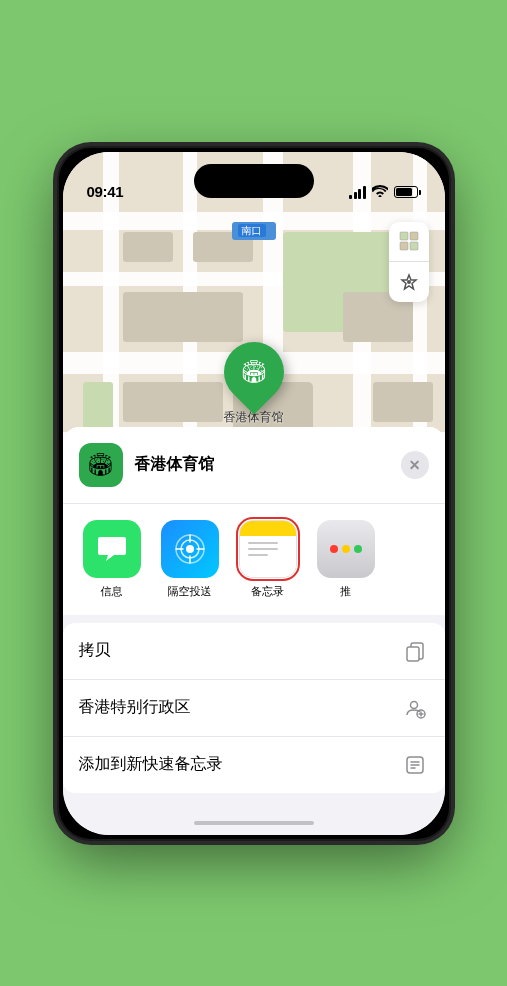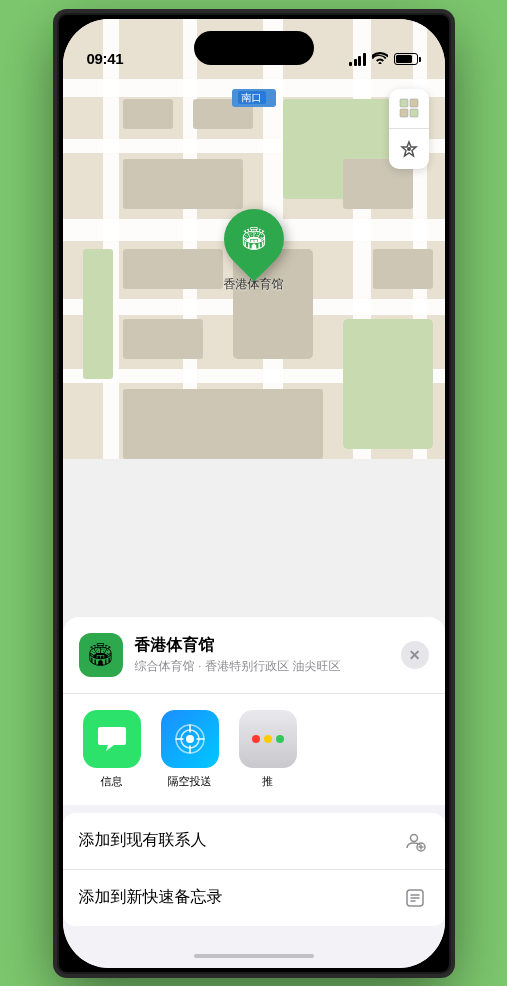--- a/index.html
+++ b/index.html
@@ -9,23 +9,23 @@
       height: 986px;
       background: #7dc86e;
       display: flex;
       align-items: center;
       justify-content: center;
       font-family: -apple-system, 'PingFang SC', 'Helvetica Neue', sans-serif;
     }
 
     .phone-frame {
       width: 390px;
-      height: 957px;
+      height: 691px;
       background: #000;
-      border-radius: 8px;
+      border-radius: 32px;
       position: relative;
       box-shadow: 0 0 0 2px #1a1a1a, 0 0 0 6px #2a2a2a, 0 20px 60px rgba(0,0,0,0.5);
       overflow: hidden;
     }
 
     .phone-inner {
       position: absolute;
       top: 4px; left: 4px; right: 4px; bottom: 4px;
       background: #f0f0f0;
       border-radius: 46px;
@@ -480,21 +480,20 @@
         <div class="pin-label">香港体育馆</div>
       </div>
     </div>
 
     <div class="bottom-sheet">
 
       <div class="venue-card">
         <div class="venue-icon">🏟</div>
         <div class="venue-info">
           <div class="venue-name">香港体育馆</div>
-          <div class="venue-sub">综合体育馆 · 香港特别行政区 油尖旺区</div>
         </div>
         <div class="close-btn">✕</div>
       </div>
 
       <div class="share-row">
 
         <div class="share-item">
           <div class="share-icon-wrap messages">
             <svg width="32" height="28" viewBox="0 0 32 28">
               <path d="M4 2 H28 Q30 2 30 4 V18 Q30 20 28 20 H18 L10 26 L12 20 H4 Q2 20 2 18 V4 Q2 2 4 2Z" fill="white"></path>
@@ -509,39 +508,59 @@
               <circle cx="16" cy="16" r="14" fill="none" stroke="rgba(255,255,255,0.6)" stroke-width="1.5"></circle>
               <circle cx="16" cy="16" r="9" fill="none" stroke="rgba(255,255,255,0.8)" stroke-width="1.5"></circle>
               <circle cx="16" cy="16" r="4" fill="white"></circle>
               <path d="M16 2 L16 9 M16 23 L16 30 M2 16 L9 16 M23 16 L30 16" stroke="white" stroke-width="1.5" stroke-linecap="round"></path>
             </svg>
           </div>
           <div class="share-label">隔空投送</div>
         </div>
 
 
+        <div class="share-item">
+          <div class="share-icon-wrap notes" style="position:relative; overflow:hidden;">
+            <div style="position:absolute;top:0;left:0;right:0;height:17px;background:#ffd60a;"></div>
+            <div style="position:absolute;bottom:0;left:0;right:0;height:41px;background:#fff;display:flex;flex-direction:column;gap:4px;padding:6px 8px;">
+              <div style="height:2px;background:#c8c8c8;border-radius:1px;width:30px;"></div>
+              <div style="height:2px;background:#c8c8c8;border-radius:1px;width:30px;"></div>
+              <div style="height:2px;background:#c8c8c8;border-radius:1px;width:20px;"></div>
+            </div>
+          </div>
+          <div class="share-label">备忘录</div>
+        </div>
 
         <div class="share-item">
           <div class="share-icon-wrap more">
             <div class="more-dots">
               <div class="more-dot red"></div>
               <div class="more-dot yellow"></div>
               <div class="more-dot green"></div>
             </div>
           </div>
           <div class="share-label">推</div>
         </div>
       </div>
 
       <div class="action-list">
 
-
-
         <div class="action-item">
-          <span class="action-label">添加到现有联系人</span>
+          <span class="action-label">拷贝</span>
+          <div class="action-icon">
+            <svg width="22" height="22" viewBox="0 0 22 22">
+              <rect x="7" y="3" width="12" height="16" rx="2" fill="none" stroke="#8e8e93" stroke-width="1.5"></rect>
+              <rect x="3" y="7" width="12" height="14" rx="2" fill="white" stroke="#8e8e93" stroke-width="1.5"></rect>
+            </svg>
+          </div>
+        </div>
+
+
+        <div class="action-item">
+          <span class="action-label">香港特别行政区</span>
           <div class="action-icon">
             <svg width="22" height="22" viewBox="0 0 22 22">
               <circle cx="10" cy="8" r="3.5" fill="none" stroke="#8e8e93" stroke-width="1.5"></circle>
               <path d="M3 18 Q3 13 10 13 Q14 13 16 15" fill="none" stroke="#8e8e93" stroke-width="1.5"></path>
               <circle cx="17" cy="17" r="4" fill="none" stroke="#8e8e93" stroke-width="1.5"></circle>
               <path d="M15 17 H19 M17 15 V19" stroke="#8e8e93" stroke-width="1.5" stroke-linecap="round"></path>
             </svg>
           </div>
         </div>
 

